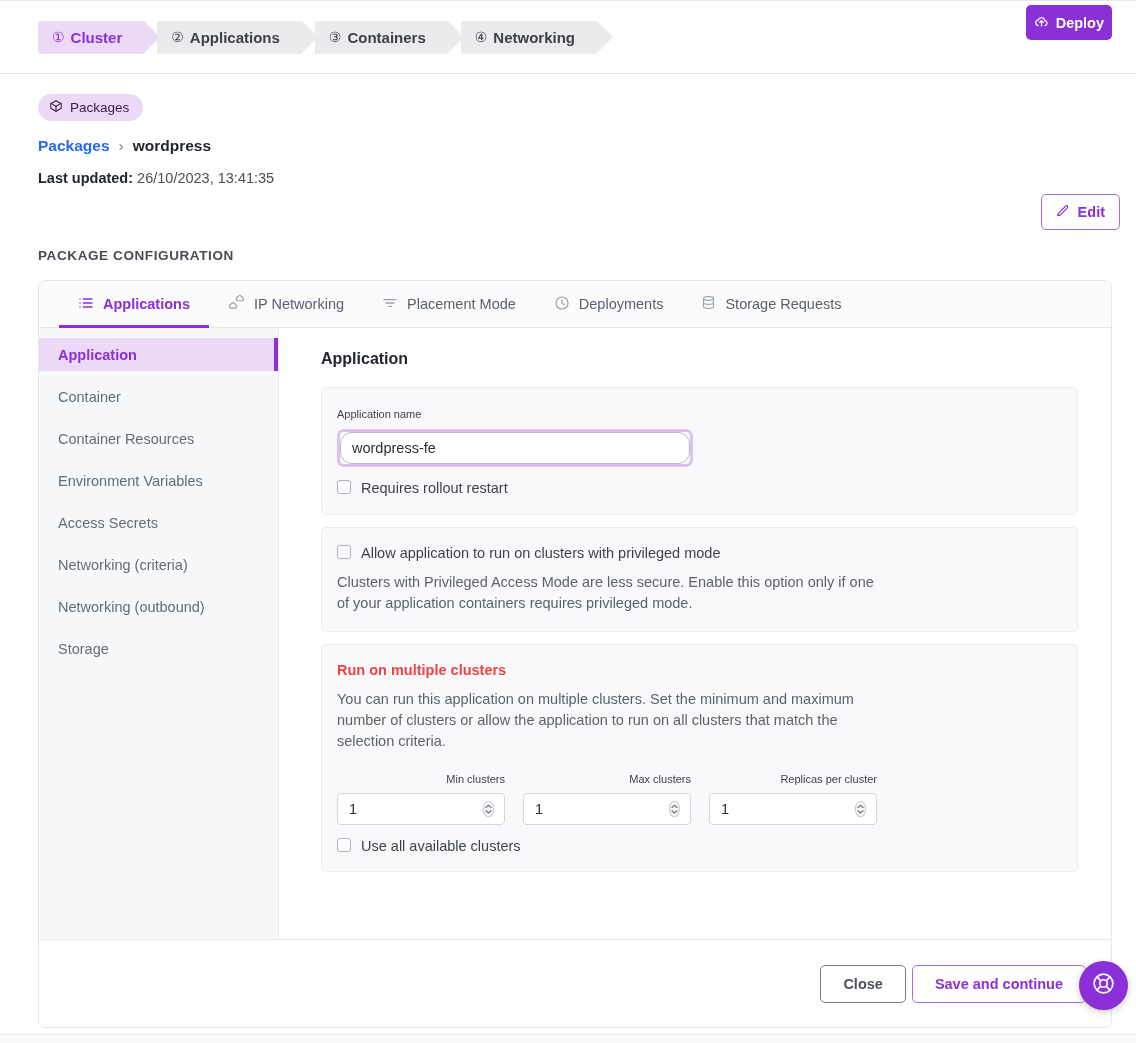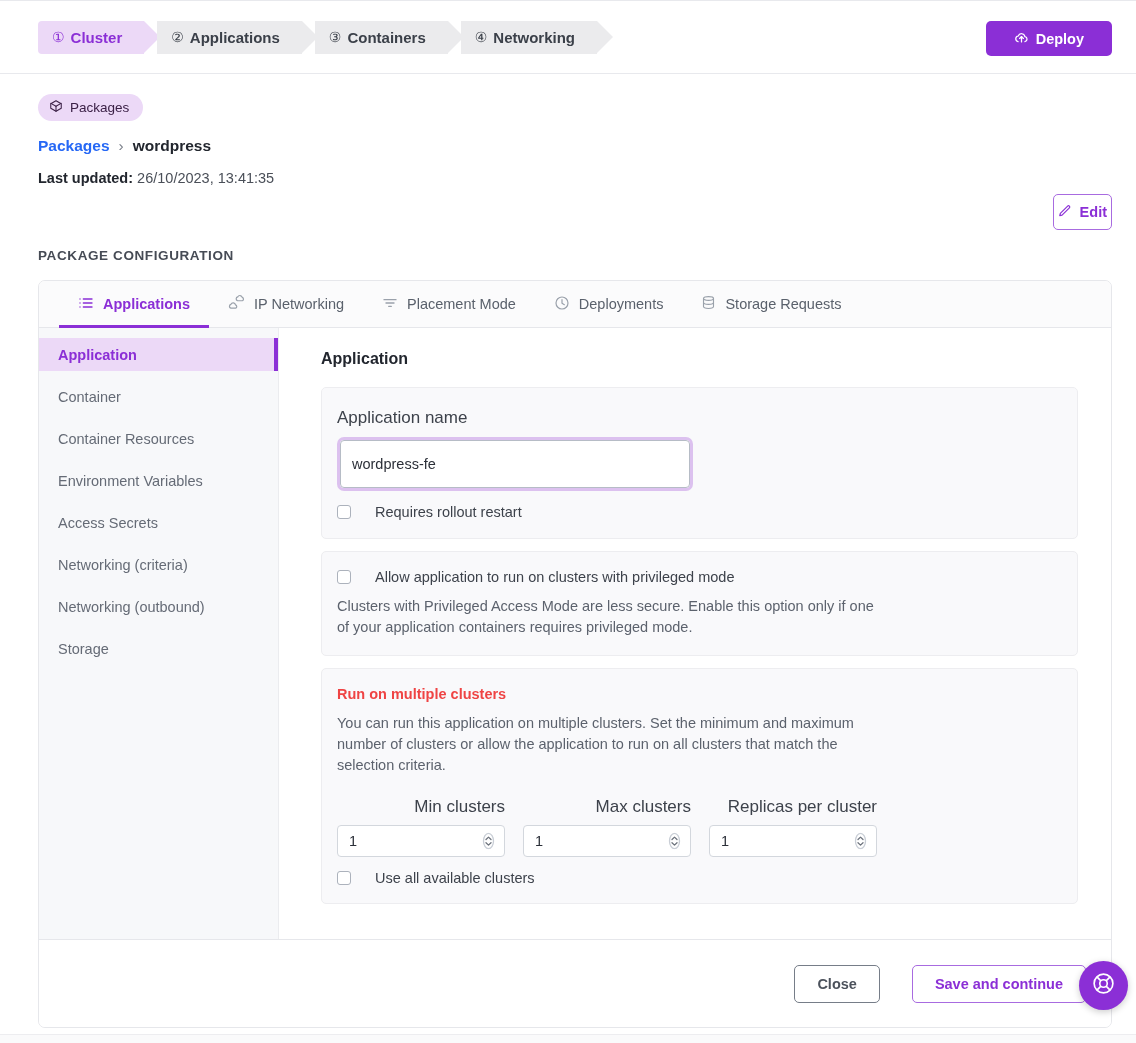--- a/index.html
+++ b/index.html
@@ -39,50 +39,50 @@
     content:""; position:absolute; right:-16px; top:0;
     width:0; height:0;
     border-top:16.5px solid transparent;
     border-bottom:16.5px solid transparent;
     border-left:16px solid #ebebed;
   }
   .step.active { background:#ecd9f7; color:#8b2fd6; }
   .step.active::after { border-left-color:#ecd9f7; }
 
   .deploy-btn {
-    position:absolute; right:24px; top:20px;
+    position:absolute; right:24px; top:4px;
     height:35px;
     background:#8b2fd6; color:#fff;
     border:none; border-radius:5px;
     font-family:inherit; font-size:14.5px; font-weight:bold;
     display:flex; align-items:center; gap:7px;
-    padding:0 28px; cursor:pointer;
+    padding:0 8px; cursor:pointer;
   }
 
   
   .header { padding:20px 24px 0 38px; position:relative; }
   .pkg-badge {
     display:inline-flex; align-items:center; gap:7px;
     background:#ecd9f7; color:#3b2046;
     border-radius:14px; padding:5px 14px 5px 11px;
     font-size:13.5px; font-weight:500;
   }
   .breadcrumb { margin-top:16px; font-size:15.5px; font-weight:bold; display:flex; align-items:center; gap:9px; }
   .breadcrumb .crumb-link { color:#2668f5; cursor:pointer; }
   .breadcrumb .sep { color:#7a7f89; font-weight:normal; }
   .breadcrumb .crumb-current { color:#22262e; }
   .updated { margin-top:15px; font-size:14.5px; color:#454a54; }
   .updated b { font-weight:bold; color:#22262e; }
   .updated span { color:#4a4f58; }
   .edit-btn {
-    position:absolute; right:24px; top:120px;
+    position:absolute; right:16px; top:120px;
     height:36px; background:#fff;
     border:1px solid #a86be0; border-radius:5px;
     color:#8b2fd6; font-family:inherit; font-size:14.5px; font-weight:bold;
-    display:flex; align-items:center; gap:8px; padding:0 4px; cursor:pointer;
+    display:flex; align-items:center; gap:8px; padding:0 14px; cursor:pointer;
   }
 
   .section-title {
     margin:62px 0 0 38px;
     font-size:13.5px; font-weight:bold;
     letter-spacing:.6px; color:#464b55;
   }
 
   
   .card {
@@ -133,37 +133,37 @@
   .main h2 { margin:0 0 19px 0; font-size:16px; font-weight:bold; color:#22262e; }
 
   .panel {
     background:#f9f9fb;
     border:1px solid #ededf0;
     border-radius:5px;
     padding:20px 19px 18px 15px;
     margin-bottom:12px;
   }
   .panel.p2 { padding:17px 19px 17px 15px; }
-  .field-label { font-size:17px; color:#3d424b; margin-bottom:9px; }
+  .field-label { font-size:11px; color:#3d424b; margin-bottom:9px; }
 
   .text-input-wrap {
     display:inline-block;
     border:3px solid #dcc1ef;
     border-radius:7px;
     width:356px;
   }
   .text-input {
     display:block; width:100%;
-    height:48px; border:1px solid #b6bcc6; border-radius:4px;
+    height:32px; border:1px solid #b6bcc6; border-radius:12px;
     background:#fff;
     font-family:inherit; font-size:14.5px; color:#2b2f38;
     padding:0 11px; outline:none;
   }
 
-  .check-row { display:flex; align-items:center; gap:24px; margin-top:13px; }
+  .check-row { display:flex; align-items:flex-start; gap:10px; margin-top:13px; }
   .check-row.tight { margin-top:0; }
   .cbox {
     width:14px; height:14px; flex:none;
     border:1px solid #acb2bc; border-radius:3px; background:#fff; cursor:pointer;
   }
   .check-label { font-size:14.5px; color:#3d424b; }
 
   .panel-desc { font-size:14.5px; color:#5c626d; line-height:21px; margin-top:11px; max-width:546px; }
   .panel-title { font-size:14.5px; font-weight:bold; color:#ef4444; }
 
@@ -178,21 +178,21 @@
   }
   .spin {
     position:absolute; right:9px; top:50%; transform:translateY(-50%);
     width:13px; height:17px; cursor:pointer;
   }
 
   
   .footer {
     border-top:1px solid #e6e7eb;
     height:88px; display:flex; align-items:center; justify-content:flex-end;
-    gap:32px; padding-right:25px; background:#fff;
+    gap:6px; padding-right:25px; background:#fff;
   }
   .btn {
     height:38px; border-radius:5px;
     font-family:inherit; font-size:14.5px; font-weight:bold;
     padding:0 22px; cursor:pointer; background:#fff;
   }
   .btn-close { border:1px solid #767d88; color:#4c525c; }
   .btn-save { border:1px solid #a86be0; color:#8b2fd6; }
 
   .fab {

